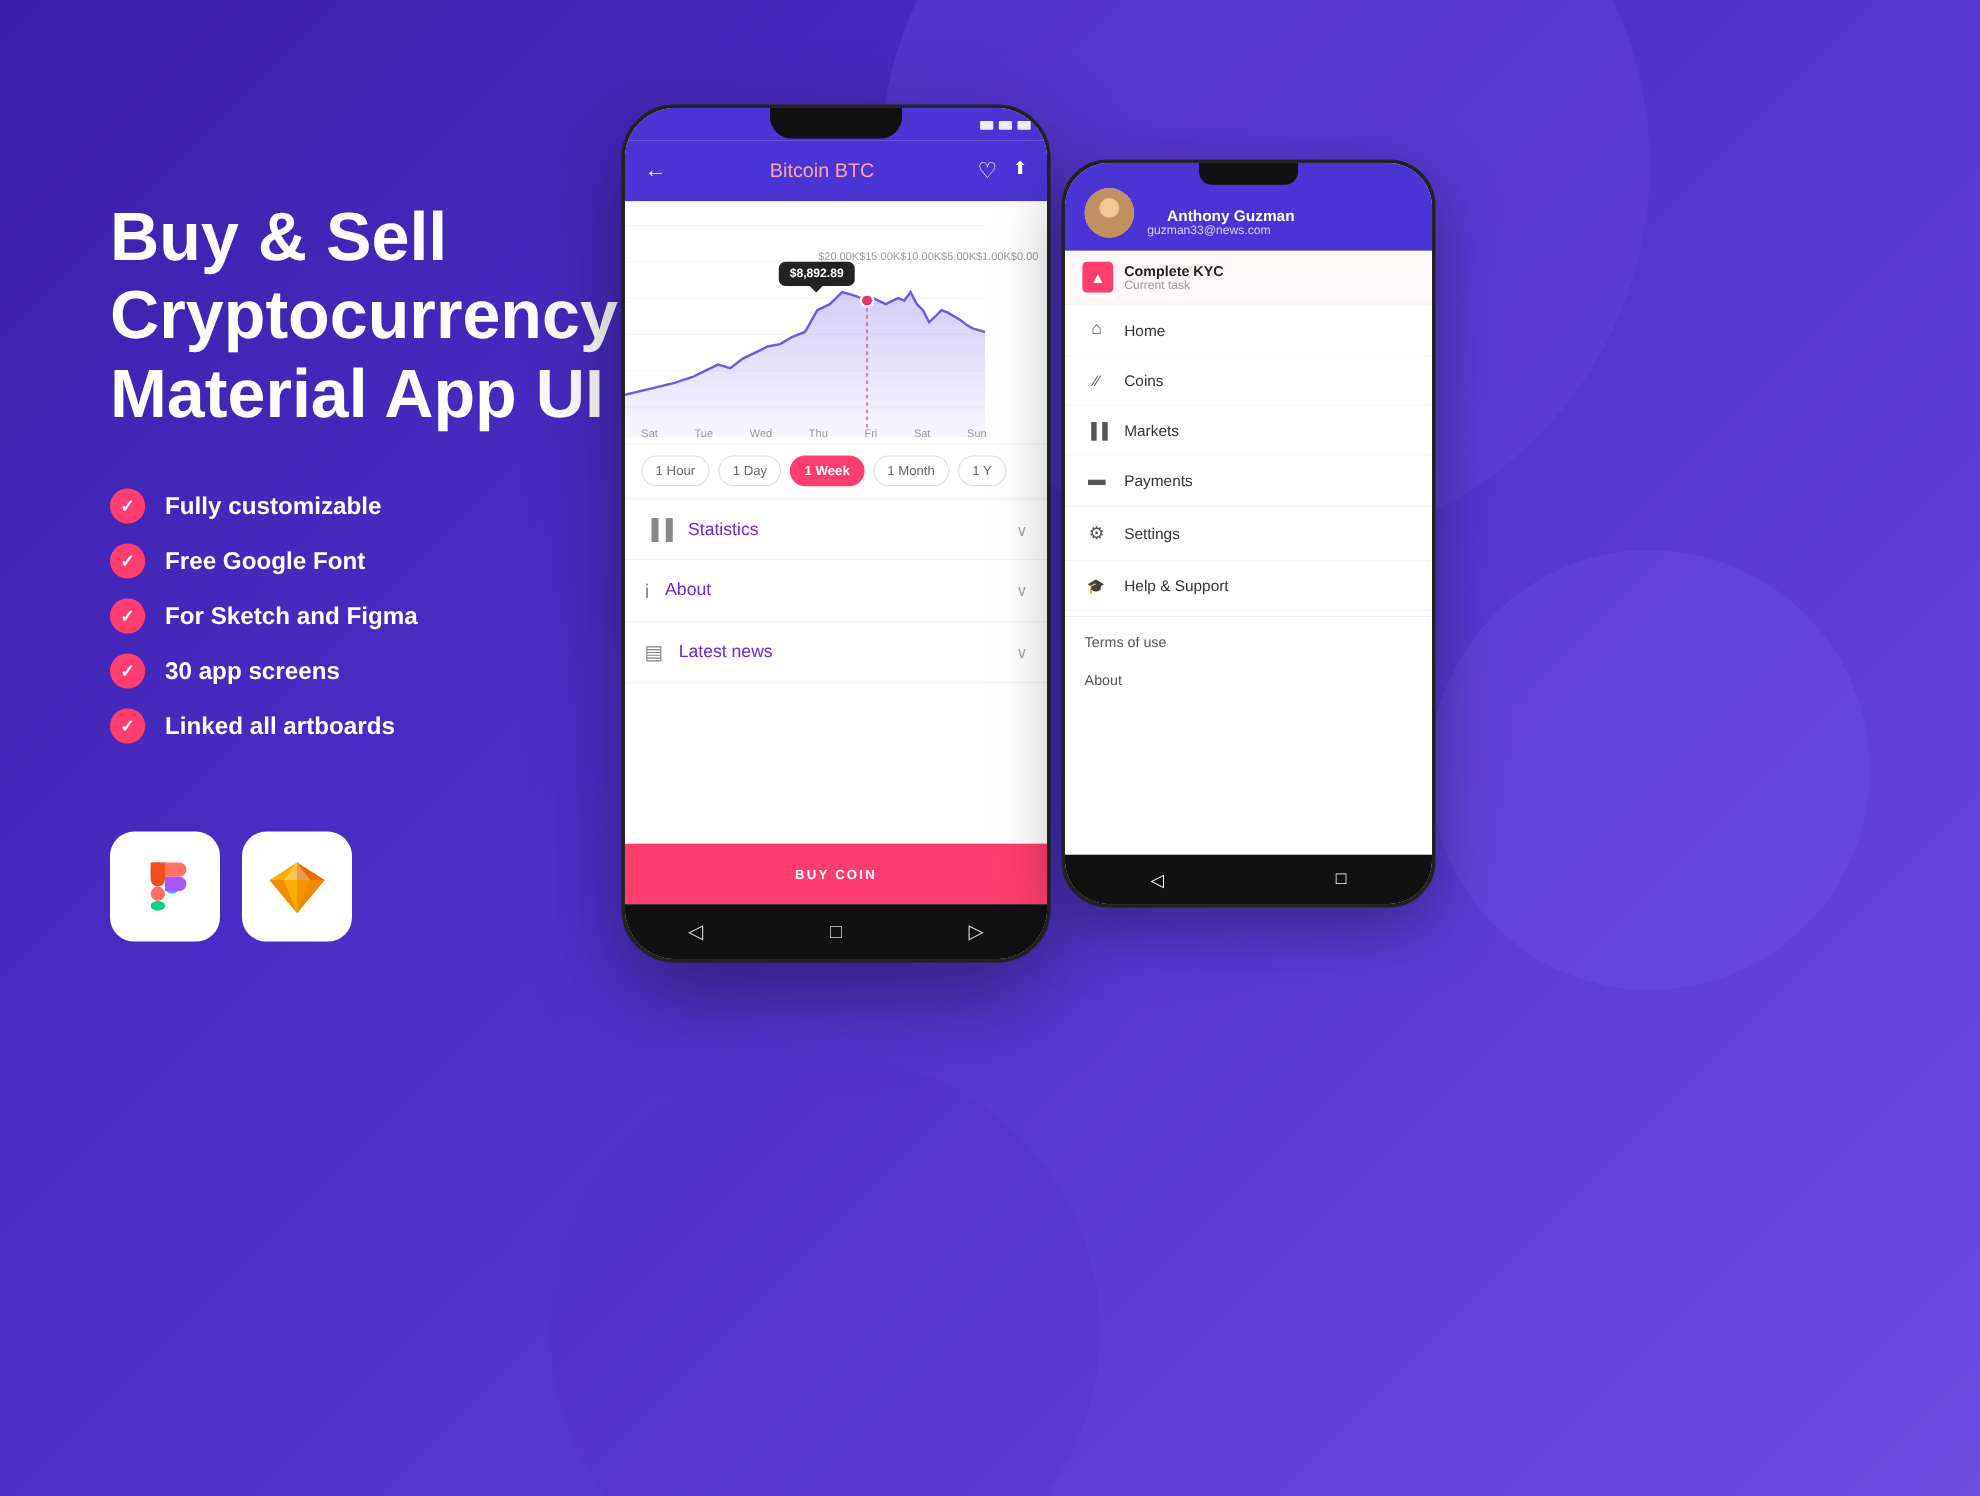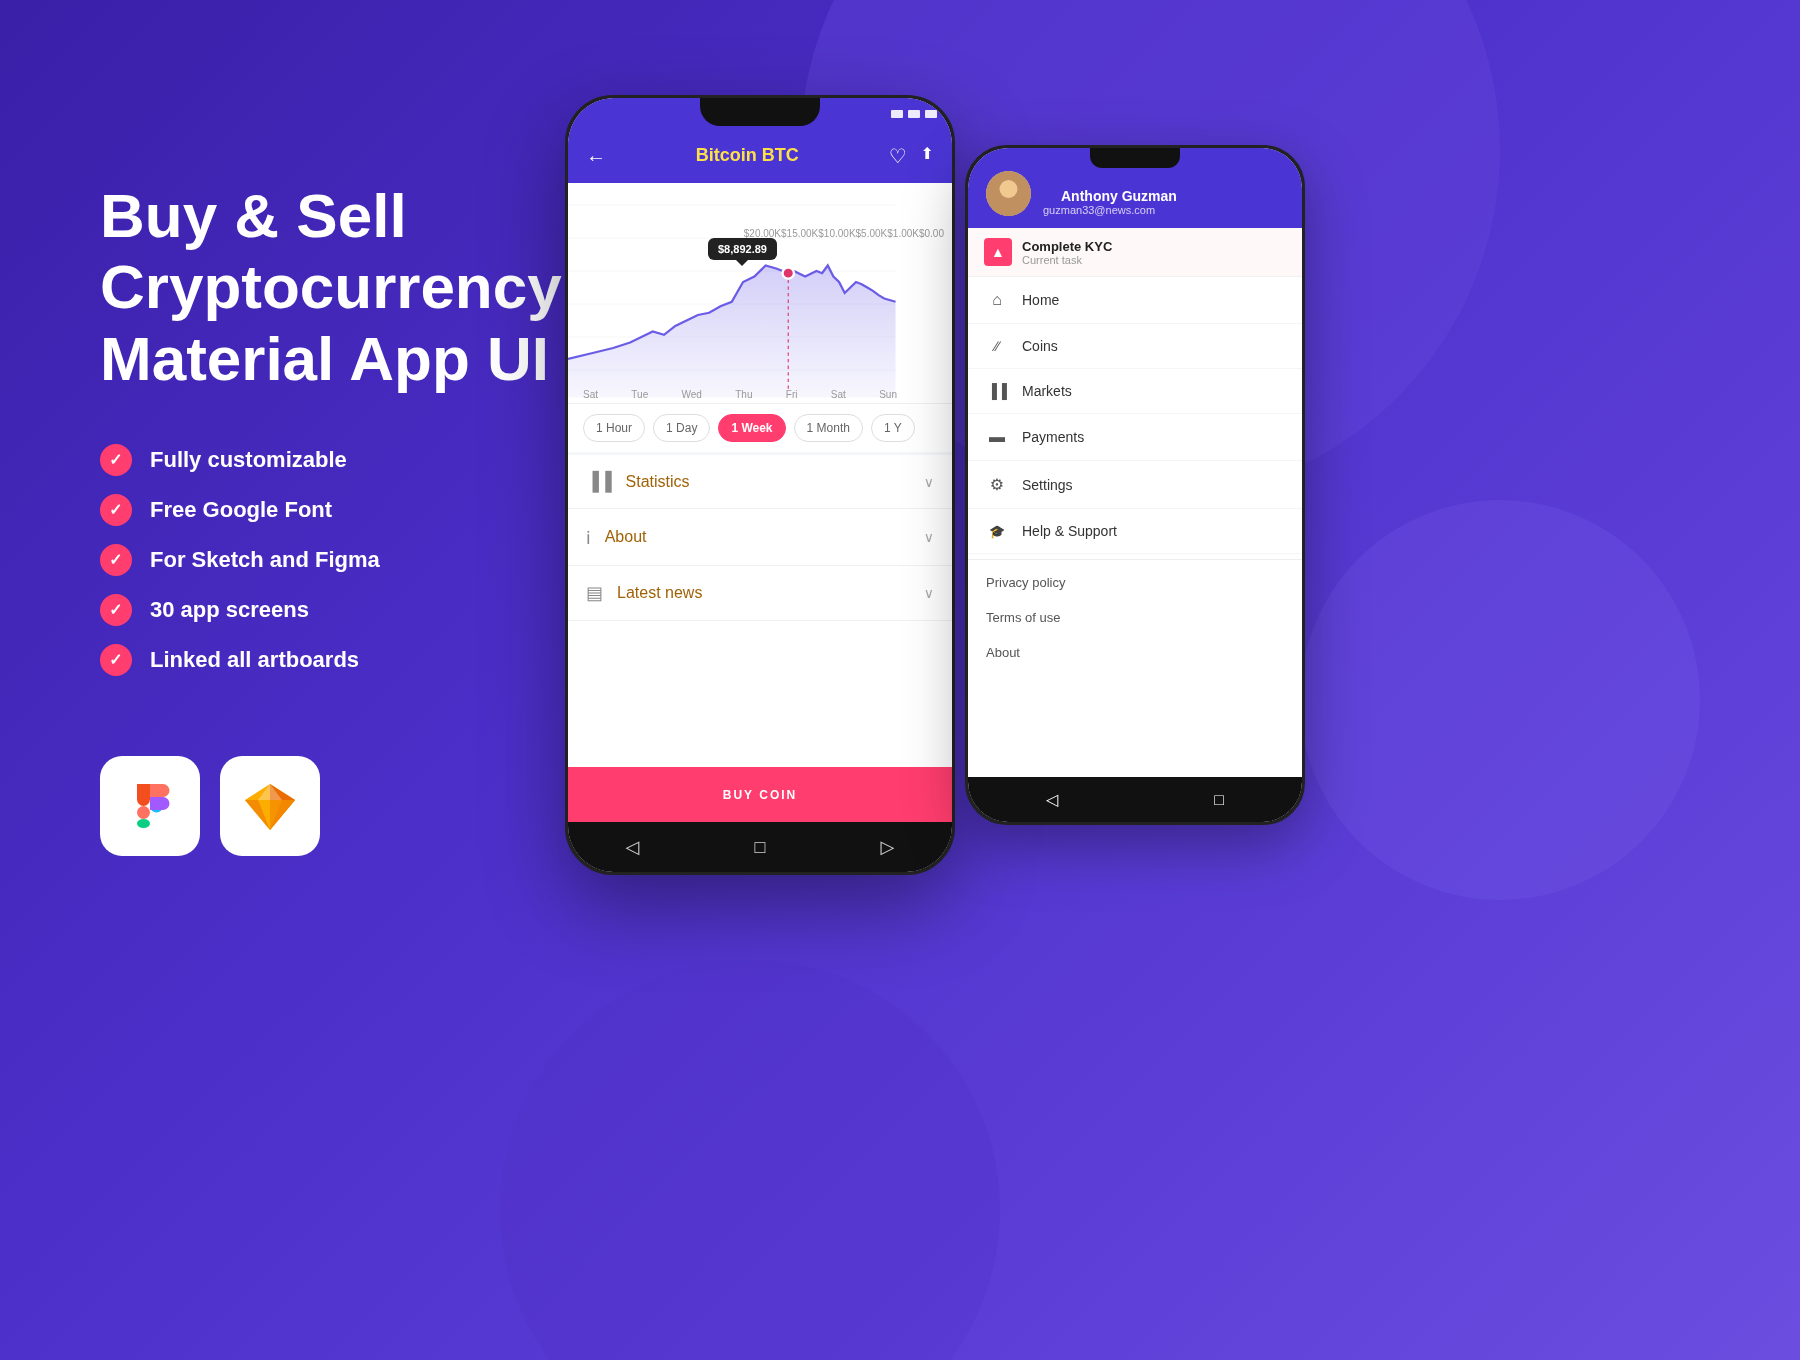--- a/index.html
+++ b/index.html
@@ -151,23 +151,23 @@
     }
     .phone-header {
       background: #4a35d4;
       height: 55px;
       display: flex;
       align-items: center;
       justify-content: space-between;
       padding: 0 18px;
     }
     .phone-header-title {
-      color: #fde047;
+      color: #fca5a5;
       font-size: 18px;
-      font-weight: 700;
+      font-weight: 400;
     }
     .header-icon {
       color: white;
       font-size: 20px;
       cursor: pointer;
     }
     
     .chart-area {
       background: white;
       flex: 0 0 220px;
@@ -296,21 +296,21 @@
       display: flex;
       align-items: center;
       gap: 14px;
     }
     .section-icon {
       font-size: 18px;
       color: #888;
     }
     .section-label {
       font-size: 16px;
-      color: #a16207;
+      color: #6d28d9;
       font-weight: 500;
     }
     .section-chevron {
       font-size: 14px;
       color: #aaa;
     }
     
     .buy-btn {
       height: 55px;
       background: #ff3d6e;
@@ -702,21 +702,20 @@
       </div>
       <div class="nav-item">
         <span class="nav-item-icon">⚙</span>
         <span class="nav-item-label">Settings</span>
       </div>
       <div class="nav-item">
         <span class="nav-item-icon" style="font-size:13px;">🎓</span>
         <span class="nav-item-label">Help &amp; Support</span>
       </div>
       <div class="nav-divider"></div>
-      <a class="nav-item-text">Privacy policy</a>
       <a class="nav-item-text">Terms of use</a>
       <a class="nav-item-text">About</a>
     </div>
 
     <div class="phone2-bottom">
       <span style="color:white;font-size:16px;">◁</span>
       <span style="color:white;font-size:16px;">□</span>
     </div>
   </div>
 </div>

